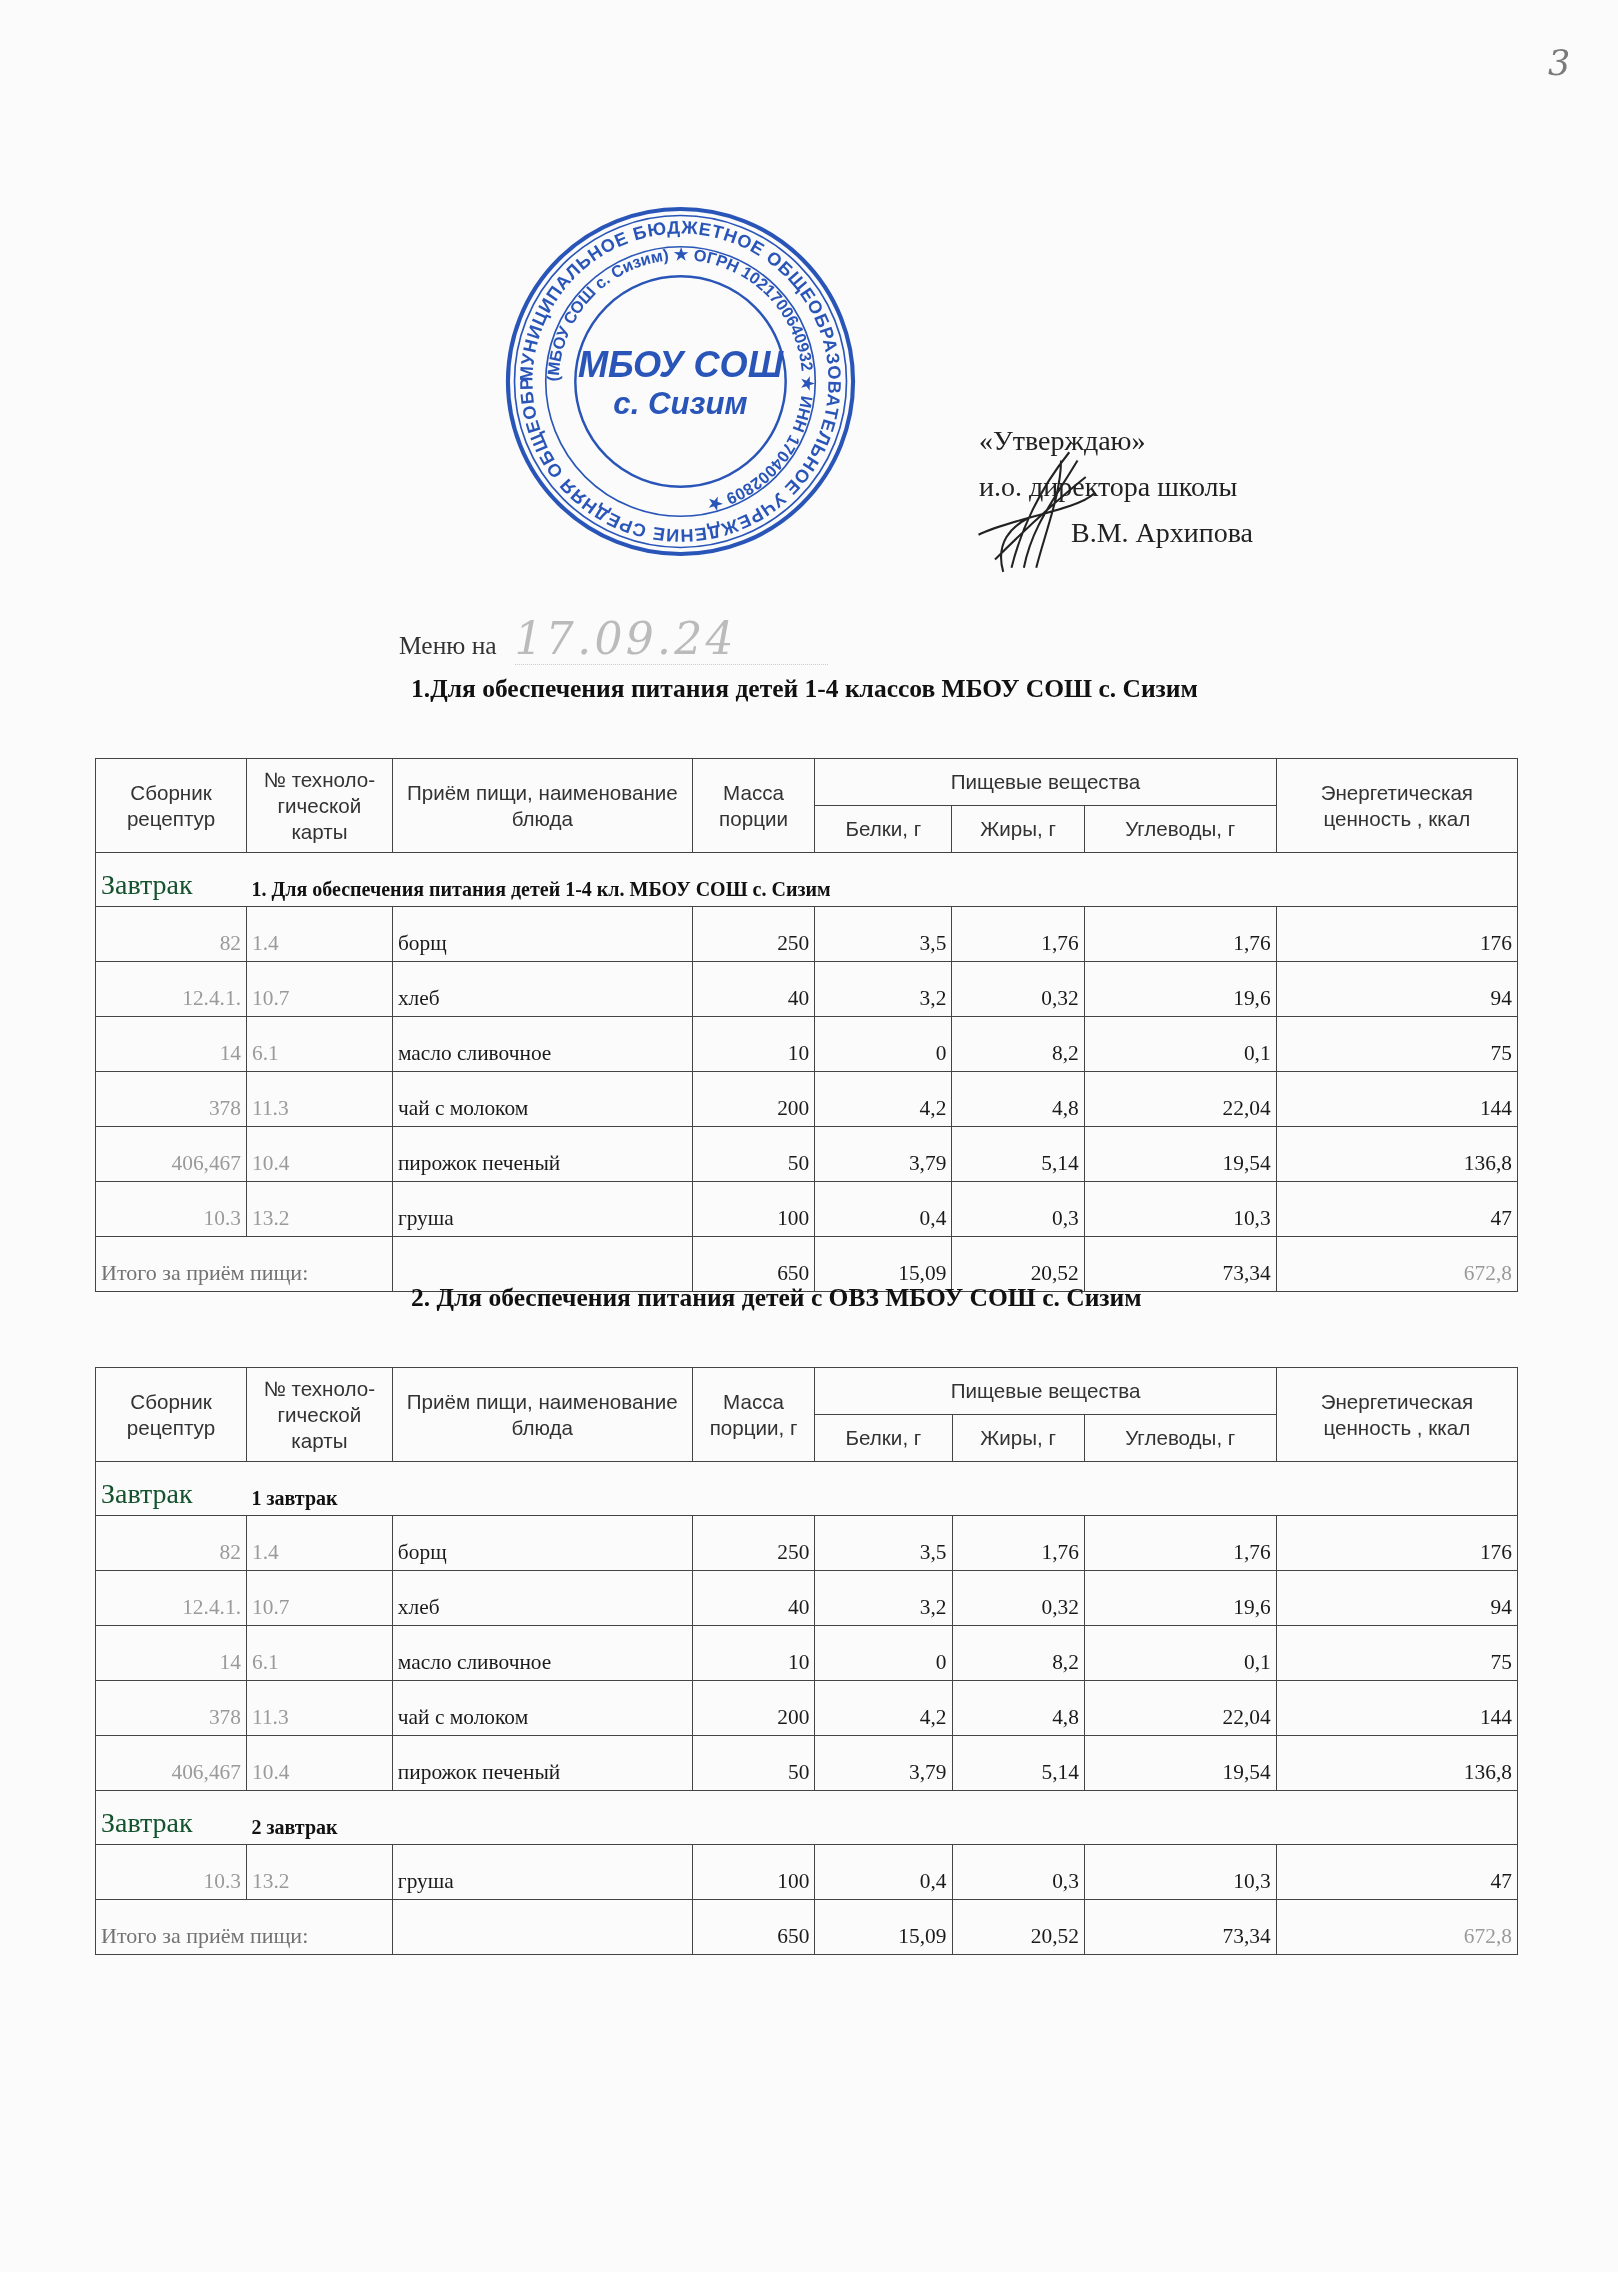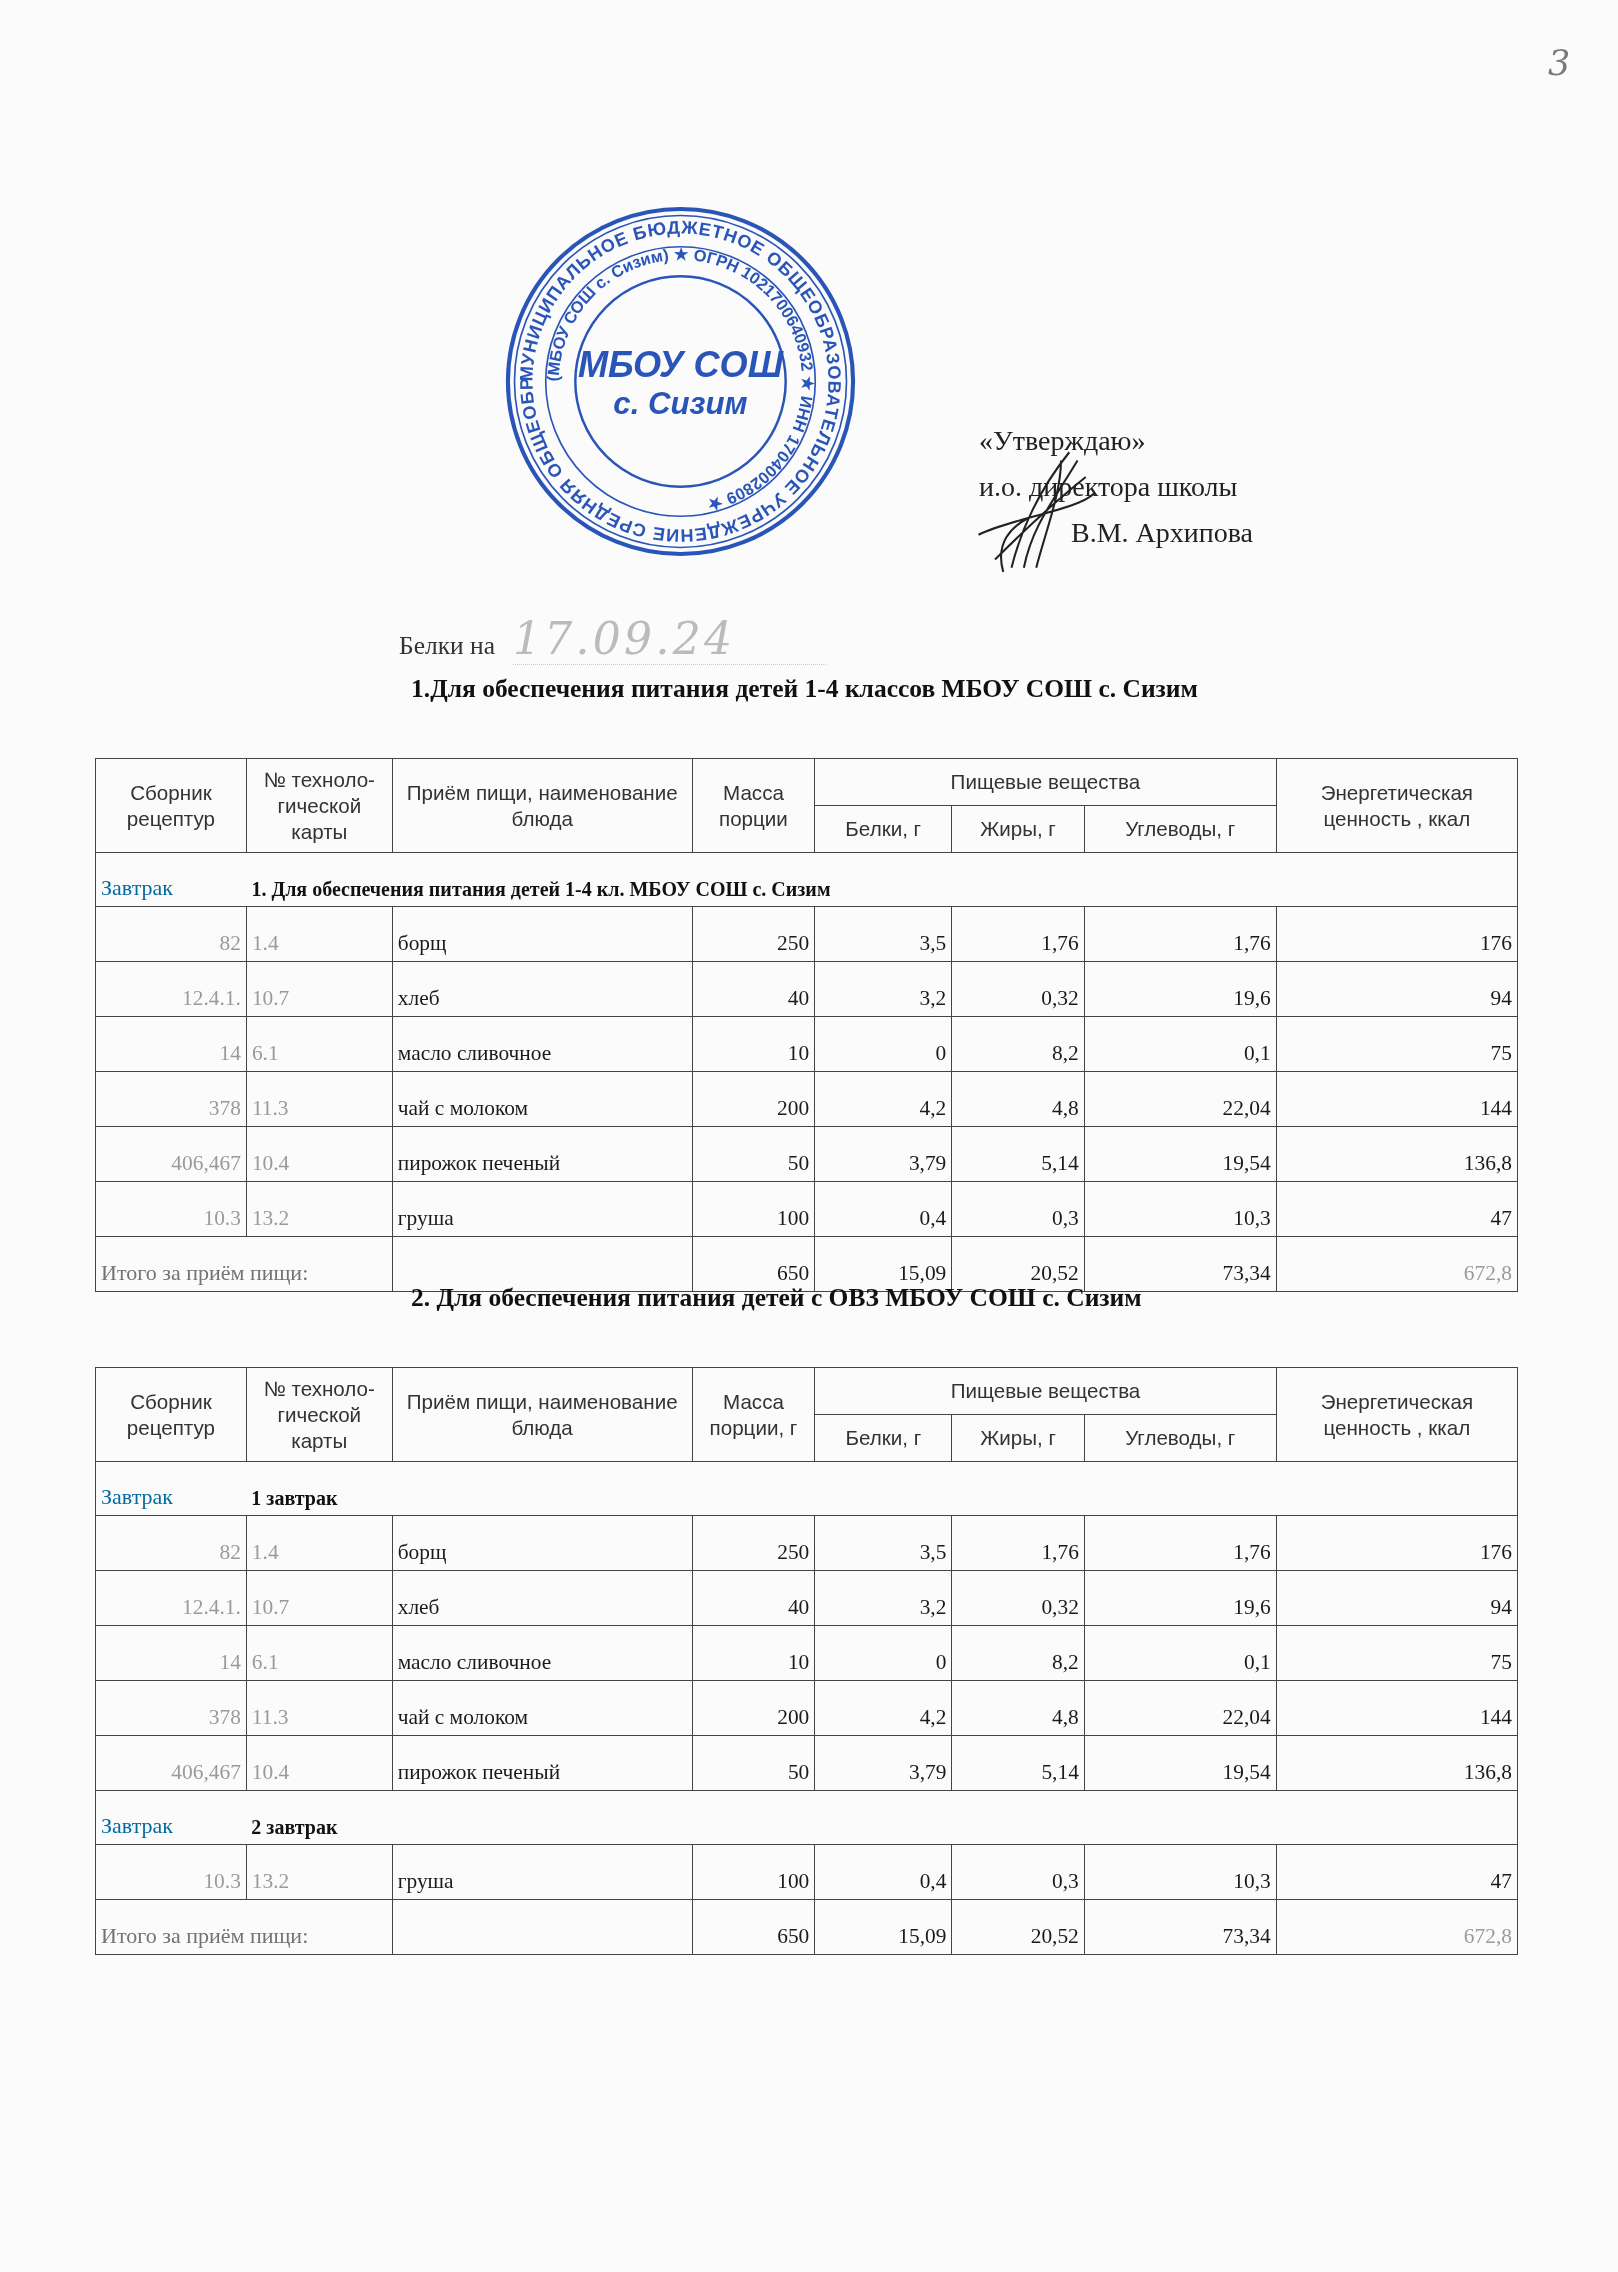--- a/index.html
+++ b/index.html
@@ -37,21 +37,21 @@
   .t1 { top: 758px; }
   .t2 { top: 1367px; }
   table.menu th { font-weight: normal; text-align: center; line-height: 26px; color: #333; }
   th.faded { color: #aaa; }
   table.menu td { height: 49px; vertical-align: bottom; padding-bottom: 5px; font-size: 21.4px;
                   font-family: "Liberation Serif", serif; }
   td.num { text-align: right; }
   td.name { vertical-align: top; padding-top: 10px; font-family: "Liberation Sans", sans-serif; font-size: 20.6px; }
   td.faded { color: #9a9a9a; }
   tr.section-row td { border-left: 1.6px solid #444; border-right: 1.6px solid #444; height: 48px; }
-  tr.section-row td.sec-label { border-right: none; color: #0369a1; font-size: 22px; }
+  tr.section-row td.sec-label { border-right: none; color: #14532d; font-size: 28px; }
   tr.section-row td.sec-title { border-left: none; font-weight: bold; font-size: 20px; color: #111; }
   tr.total-row td.total-label { color: #737373; font-size: 22px; }
   .c1 { width: 143px; } .c2 { width: 138px; } .c3 { width: 298px; } .c4 { width: 114px; margin-left: 11px; }
   .c5 { width: 130px; } .c6 { width: 125px; } .c7 { width: 186px; } .c8 { width: 235px; }
   th.h2 { height: 46px; margin-top: 20px; }
 </style>
 </head>
 <body>
 
 <div class="page-number">3</div>
@@ -80,21 +80,21 @@
 <div class="approval">
   <div>«Утверждаю»</div>
   <div>и.о. директора школы</div>
   <div class="line3">В.М. Архипова</div>
 </div>
 <svg class="signature" viewBox="0 0 200 160">
   <path d="M60,150 C70,110 90,60 130,10 M75,150 C85,100 110,70 140,20 M40,140 C60,120 100,80 150,40 M90,150 C100,110 120,60 120,20 M20,110 C60,90 140,80 160,60 M50,155 C40,120 60,100 80,90" fill="none" stroke="#222" stroke-width="2.5"></path>
 </svg>
 
 <div class="menu-line">
-  <span>Белки на</span>
+  <span>Меню на</span>
   <span class="date">17.09.24</span>
 </div>
 
 <div class="section-title title1">1.Для обеспечения питания детей 1-4 классов МБОУ СОШ с. Сизим</div>
 
 <table class="menu t1">
   <thead>
     <tr>
       <th class="c1 faded" rowspan="2">Сборник рецептур</th>
       <th class="c2" rowspan="2">№ техноло-гической карты</th>

